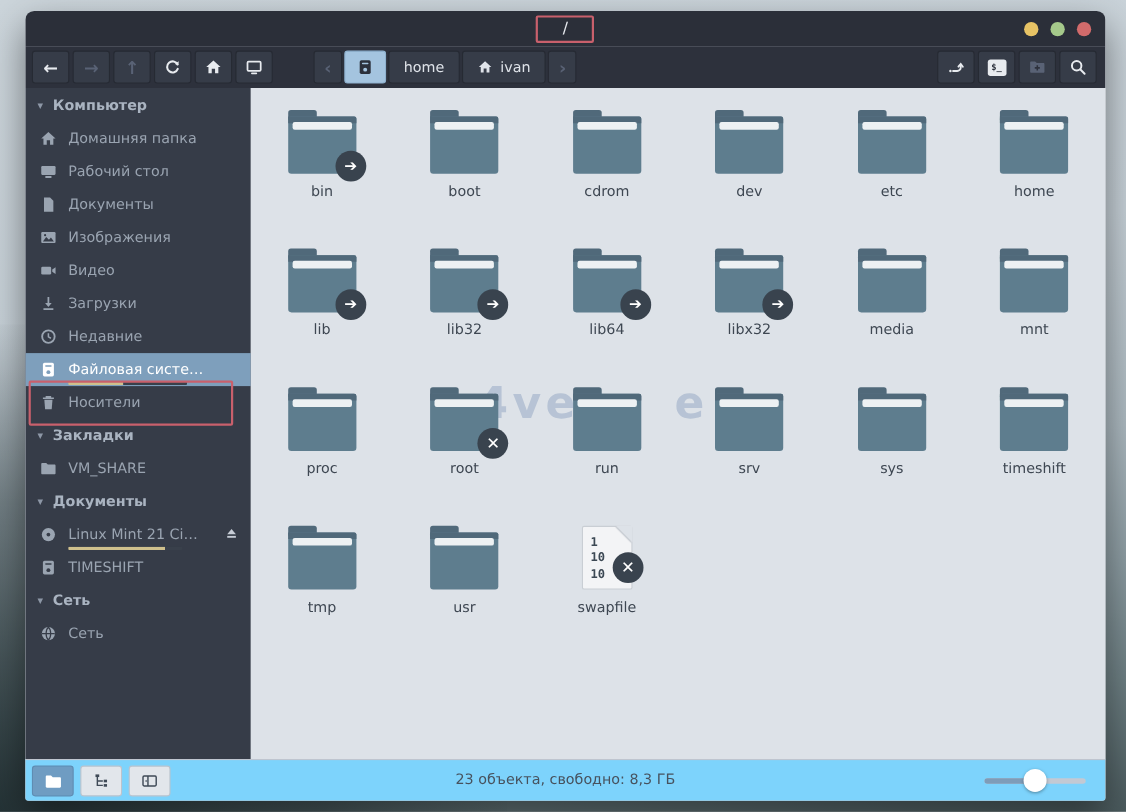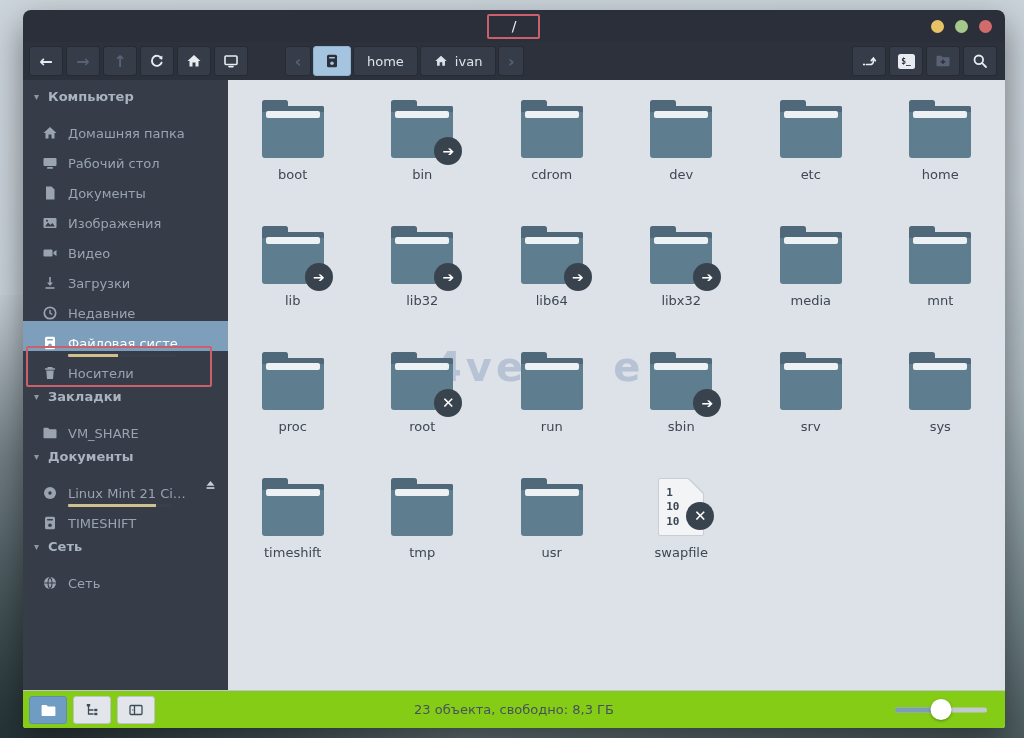--- a/index.html
+++ b/index.html
@@ -36,21 +36,21 @@
   .tb-right { position:absolute; right:8px; top:4px; display:flex; gap:3px; }
   .term-box { width:17px; height:15px; background:#e8ebef; border-radius:2.5px; color:#2b303b;
     font-family:"DejaVu Sans Mono", monospace; font-size:8px; font-weight:bold; display:flex; align-items:center; justify-content:center; }
 
   
   .sidebar { position:absolute; left:0; top:70px; width:205px; bottom:38px; background:#363c48;
     color:#9aa4b1; font-size:13px; padding-top:1px; overflow:hidden; }
   .sb-header { height:30px; display:flex; align-items:center; gap:9px; padding-left:11px;
     font-weight:bold; color:#aab4c1; cursor:pointer; }
   .sb-header .tri { font-size:10px; color:#8d97a6; }
-  .sb-item { position:relative; height:30px; display:flex; align-items:flex-end; gap:10px; padding-left:19px; cursor:pointer; }
+  .sb-item { position:relative; height:30px; display:flex; align-items:center; gap:10px; padding-left:13px; cursor:pointer; }
   .sb-item svg { flex:0 0 16px; }
   .sb-item .lbl { position:relative; white-space:nowrap; }
   .sb-item.selected { background:#7e9fbc; color:#fff; }
   .sb-item.selected .cut { fill:#7e9fbc; }
   .cut { fill:#363c48; }
   .usage { position:absolute; left:0; bottom:-6px; height:3px; display:flex; border-radius:1px; overflow:hidden; }
   .usage .u1 { background:#cfc08d; } .usage .u2 { background:#39404b; }
   .eject { position:absolute; right:10px; top:7px; color:#c7cdd6; }
 
   
@@ -73,21 +73,21 @@
   .emblem[data-emblem="no-access"]::before { content:"✕"; font-size:15px; }
   .page-icon { position:relative; width:46px; height:58px; margin-top:0; background:#f3f4f6;
     border:1px solid #c9ced4; border-radius:2px; }
   .page-icon .fold { position:absolute; top:-1px; right:-1px; width:0; height:0;
     border-top:15px solid #dde2e8; border-left:15px solid transparent; filter:drop-shadow(-1px 1px 0 #c9ced4); }
   .page-icon .digits { padding:7px 0 0 7px; font-family:"DejaVu Sans Mono", monospace;
     font-size:11px; font-weight:bold; color:#3c4854; line-height:1.3; }
   .page-icon .emblem { right:-11px; bottom:5px; }
 
   
-  .statusbar { position:absolute; left:0; right:0; bottom:0; height:38px; background:#84cc16;
+  .statusbar { position:absolute; left:0; right:0; bottom:0; height:38px; background:#7dd3fc;
     border-top:1px solid #bfc5cf; }
   .sb-buttons { position:absolute; left:6px; top:5px; display:flex; gap:6px; }
   .st-btn { width:38px; height:28px; display:flex; align-items:center; justify-content:center;
     background:#e2e6eb; border:1px solid #bcc3cd; border-radius:3px; color:#3f4a57; cursor:pointer; }
   .st-btn.active { background:#6f9cc2; border-color:#5f8cb2; color:#fff; }
   .status-text { position:absolute; left:0; right:0; top:0; height:100%; display:flex;
     align-items:center; justify-content:center; color:#47525e; font-size:13px; }
   .slider { position:absolute; right:18px; top:50%; transform:translateY(-50%); width:92px; height:5px;
     border-radius:3px; background:#c3c9d3; cursor:pointer; }
   .slider .fill { width:50%; height:100%; background:#7e9cb8; border-radius:3px; }
@@ -328,90 +328,90 @@
   </div>
 
   <div class="main">
     <div class="watermark">4ven   e</div>
     <div class="grid">
 
       <div class="file">
           <div class="ficon">
             <div class="tab"></div>
             <div class="fbody"></div>
+            <span class="emblem" data-emblem="link"></span>
+          </div>
+          <span class="fname">bin</span>
+        </div>
+      <div class="file">
+          <div class="ficon">
+            <div class="tab"></div>
+            <div class="fbody"></div>
           </div>
           <span class="fname">boot</span>
         </div>
       <div class="file">
           <div class="ficon">
             <div class="tab"></div>
             <div class="fbody"></div>
+          </div>
+          <span class="fname">cdrom</span>
+        </div>
+      <div class="file">
+          <div class="ficon">
+            <div class="tab"></div>
+            <div class="fbody"></div>
+          </div>
+          <span class="fname">dev</span>
+        </div>
+      <div class="file">
+          <div class="ficon">
+            <div class="tab"></div>
+            <div class="fbody"></div>
+          </div>
+          <span class="fname">etc</span>
+        </div>
+      <div class="file">
+          <div class="ficon">
+            <div class="tab"></div>
+            <div class="fbody"></div>
+          </div>
+          <span class="fname">home</span>
+        </div>
+
+      <div class="file">
+          <div class="ficon">
+            <div class="tab"></div>
+            <div class="fbody"></div>
             <span class="emblem" data-emblem="link"></span>
           </div>
-          <span class="fname">bin</span>
-        </div>
-      <div class="file">
-          <div class="ficon">
-            <div class="tab"></div>
-            <div class="fbody"></div>
-          </div>
-          <span class="fname">cdrom</span>
-        </div>
-      <div class="file">
-          <div class="ficon">
-            <div class="tab"></div>
-            <div class="fbody"></div>
-          </div>
-          <span class="fname">dev</span>
-        </div>
-      <div class="file">
-          <div class="ficon">
-            <div class="tab"></div>
-            <div class="fbody"></div>
-          </div>
-          <span class="fname">etc</span>
-        </div>
-      <div class="file">
-          <div class="ficon">
-            <div class="tab"></div>
-            <div class="fbody"></div>
-          </div>
-          <span class="fname">home</span>
-        </div>
-
+          <span class="fname">lib</span>
+        </div>
       <div class="file">
           <div class="ficon">
             <div class="tab"></div>
             <div class="fbody"></div>
             <span class="emblem" data-emblem="link"></span>
           </div>
-          <span class="fname">lib</span>
+          <span class="fname">lib32</span>
         </div>
       <div class="file">
           <div class="ficon">
             <div class="tab"></div>
             <div class="fbody"></div>
             <span class="emblem" data-emblem="link"></span>
           </div>
-          <span class="fname">lib32</span>
+          <span class="fname">lib64</span>
         </div>
       <div class="file">
           <div class="ficon">
             <div class="tab"></div>
             <div class="fbody"></div>
             <span class="emblem" data-emblem="link"></span>
           </div>
-          <span class="fname">lib64</span>
-        </div>
-      <div class="file">
-          <div class="ficon">
-            <div class="tab"></div>
-            <div class="fbody"></div>
-            <span class="emblem" data-emblem="link"></span>
-          </div>
           <span class="fname">libx32</span>
         </div>
       <div class="file">
           <div class="ficon">
             <div class="tab"></div>
             <div class="fbody"></div>
           </div>
           <span class="fname">media</span>
         </div>
       <div class="file">
@@ -436,28 +436,20 @@
             <span class="emblem" data-emblem="no-access"></span>
           </div>
           <span class="fname">root</span>
         </div>
       <div class="file">
           <div class="ficon">
             <div class="tab"></div>
             <div class="fbody"></div>
           </div>
           <span class="fname">run</span>
-        </div>
-      <div class="file">
-          <div class="ficon">
-            <div class="tab"></div>
-            <div class="fbody"></div>
-            <span class="emblem" data-emblem="link"></span>
-          </div>
-          <span class="fname">sbin</span>
         </div>
       <div class="file">
           <div class="ficon">
             <div class="tab"></div>
             <div class="fbody"></div>
           </div>
           <span class="fname">srv</span>
         </div>
       <div class="file">
           <div class="ficon">

